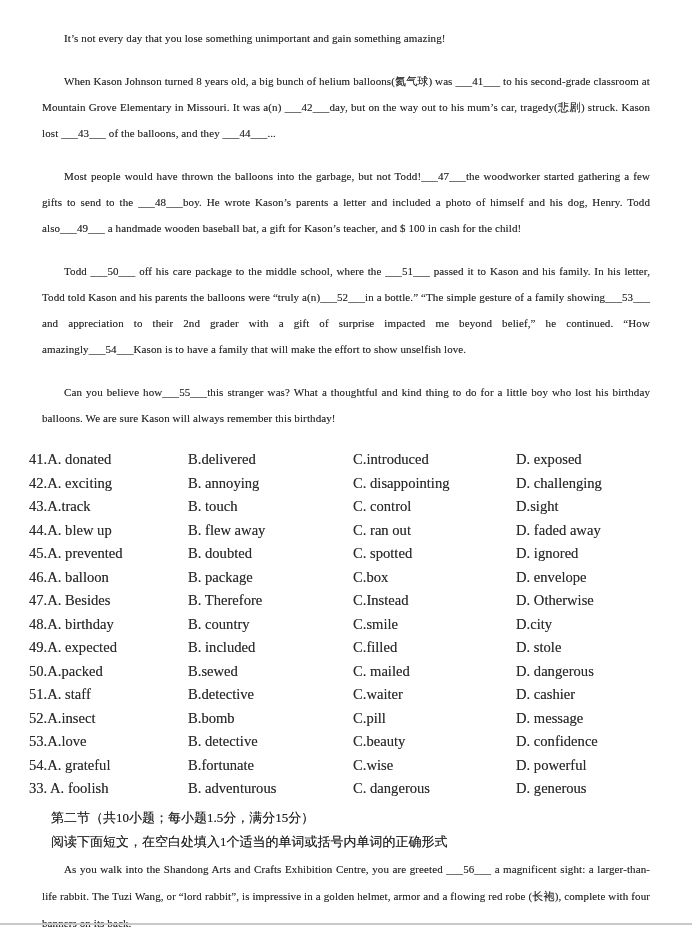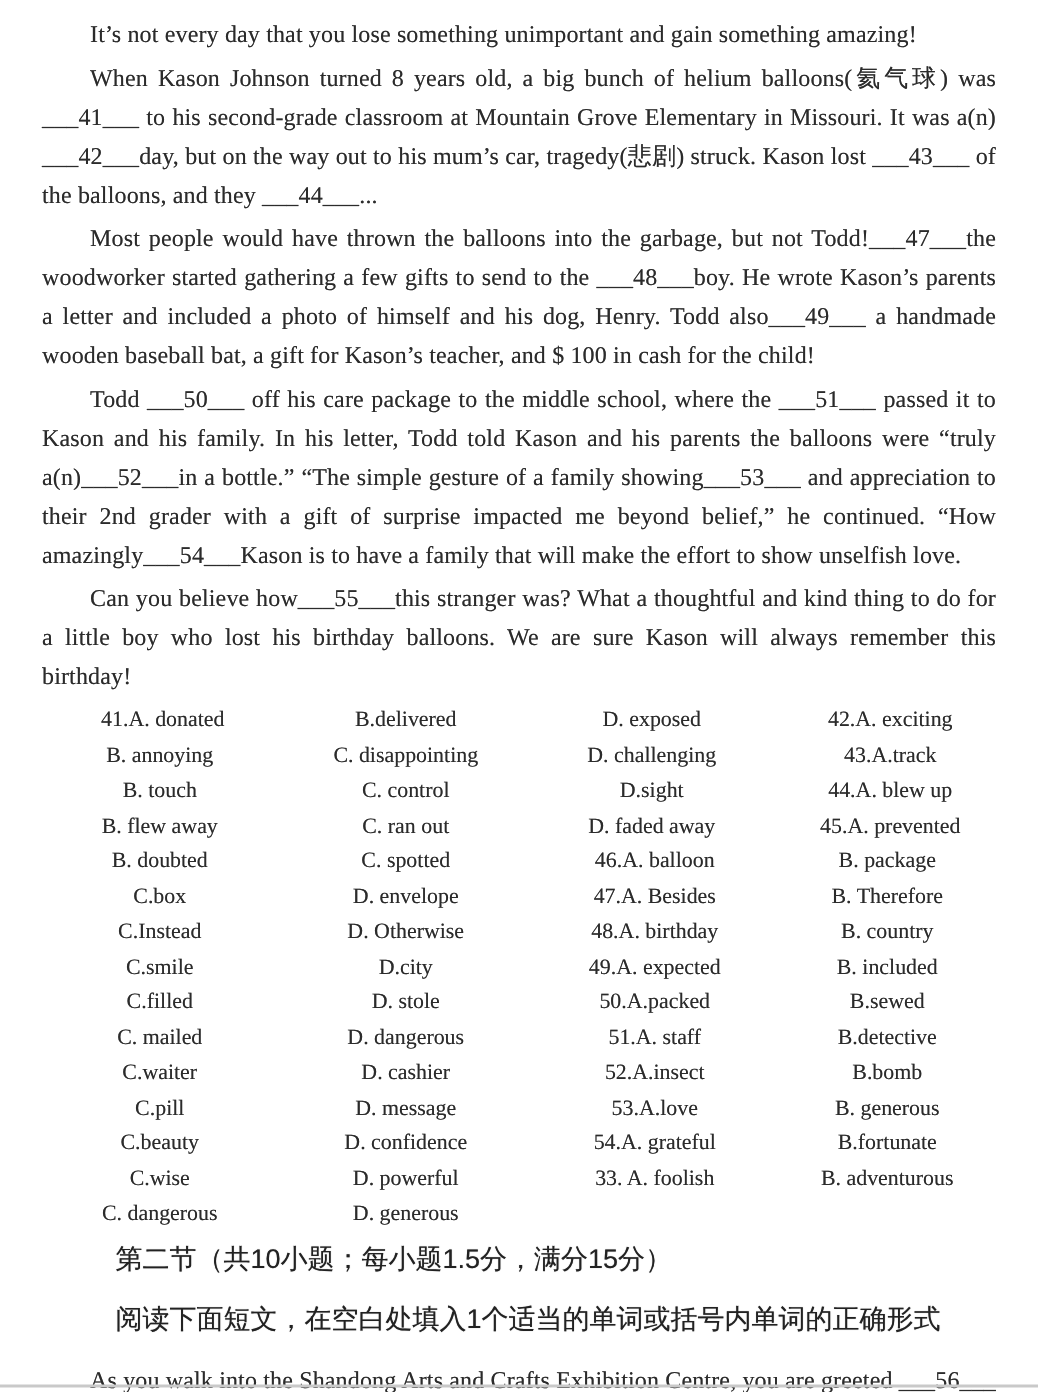--- a/index.html
+++ b/index.html
@@ -14,50 +14,49 @@
     font-family: "Liberation Serif", "DejaVu Serif", serif;
     color: #2b2b2b;
     position: relative;
   }
   .page {
     padding: 8px 25px 0 25px;
     box-sizing: border-box;
     width: 692px;
   }
   .para {
-    margin: 3px;
-    font-size: 16px;
+    margin: 17px;
+    font-size: 11px;
     line-height: 26px;
     text-align: justify;
     text-indent: 2em;
     letter-spacing: 0.1px;
     text-shadow: 0 0 0.4px rgba(40,40,40,0.55);
   }
   .options {
     margin-top: 4px;
     display: grid;
     grid-template-columns: 163px 165px 163px 1fr;
     font-size: 14.6px;
     line-height: 23.5px;
     text-shadow: 0 0 0.4px rgba(40,40,40,0.55);
   }
   .options .cell {
     white-space: nowrap;
     overflow: hidden;
-    text-align: center;
   }
   .options .cell.first {
     padding-left: 4px;
   }
   .section2-heading, .section2-instruction {
-    margin: 16px;
-    font-size: 18px;
+    margin: 0;
+    font-size: 13px;
     line-height: 24px;
     text-indent: 2em;
-    font-family: Liberation Sans, sans-serif;
+    font-family: Liberation Serif, serif;
     color: #222;
     text-shadow: 0 0 0.5px rgba(30,30,30,0.6);
   }
   .section2-heading { margin-top: 5px; }
   .para.last {
     line-height: 27px;
     margin-top: 2px;
   }
   .bottom-rule {
     position: absolute;
@@ -75,40 +74,42 @@
 
   <p class="para">It’s not every day that you lose something unimportant and gain something amazing!</p>
   <p class="para">When Kason Johnson turned 8 years old, a big bunch of helium balloons(氦气球) was ___41___ to his second-grade classroom at Mountain Grove Elementary in Missouri. It was a(n) ___42___day, but on the way out to his mum’s car, tragedy(悲剧) struck. Kason lost ___43___ of the balloons, and they ___44___...</p>
   <p class="para">Most people would have thrown the balloons into the garbage, but not Todd!___47___the woodworker started gathering a few gifts to send to the ___48___boy. He wrote Kason’s parents a letter and included a photo of himself and his dog, Henry. Todd also___49___ a handmade wooden baseball bat, a gift for Kason’s teacher, and $ 100 in cash for the child!</p>
   <p class="para">Todd ___50___ off his care package to the middle school, where the ___51___ passed it to Kason and his family. In his letter, Todd told Kason and his parents the balloons were “truly a(n)___52___in a bottle.” “The simple gesture of a family showing___53___ and appreciation to their 2nd grader with a gift of surprise impacted me beyond belief,” he continued. “How amazingly___54___Kason is to have a family that will make the effort to show unselfish love.</p>
   <p class="para">Can you believe how___55___this stranger was? What a thoughtful and kind thing to do for a little boy who lost his birthday balloons. We are sure Kason will always remember this birthday!</p>
 
   <div class="options">
     <span class="cell first">41.A. donated</span>
     <span class="cell">B.delivered</span>
+    <span class="cell">C.introduced</span>
     <span class="cell">D. exposed</span>
 
     <span class="cell first">42.A. exciting</span>
     <span class="cell">B. annoying</span>
     <span class="cell">C. disappointing</span>
     <span class="cell">D. challenging</span>
 
     <span class="cell first">43.A.track</span>
     <span class="cell">B. touch</span>
     <span class="cell">C. control</span>
     <span class="cell">D.sight</span>
 
     <span class="cell first">44.A. blew up</span>
     <span class="cell">B. flew away</span>
     <span class="cell">C. ran out</span>
     <span class="cell">D. faded away</span>
 
     <span class="cell first">45.A. prevented</span>
     <span class="cell">B. doubted</span>
     <span class="cell">C. spotted</span>
+    <span class="cell">D. ignored</span>
 
     <span class="cell first">46.A. balloon</span>
     <span class="cell">B. package</span>
     <span class="cell">C.box</span>
     <span class="cell">D. envelope</span>
 
     <span class="cell first">47.A. Besides</span>
     <span class="cell">B. Therefore</span>
     <span class="cell">C.Instead</span>
     <span class="cell">D. Otherwise</span>
@@ -132,21 +133,21 @@
     <span class="cell">B.detective</span>
     <span class="cell">C.waiter</span>
     <span class="cell">D. cashier</span>
 
     <span class="cell first">52.A.insect</span>
     <span class="cell">B.bomb</span>
     <span class="cell">C.pill</span>
     <span class="cell">D. message</span>
 
     <span class="cell first">53.A.love</span>
-    <span class="cell">B. generous</span>
+    <span class="cell">B. detective</span>
     <span class="cell">C.beauty</span>
     <span class="cell">D. confidence</span>
 
     <span class="cell first">54.A. grateful</span>
     <span class="cell">B.fortunate</span>
     <span class="cell">C.wise</span>
     <span class="cell">D. powerful</span>
 
     <span class="cell first">33. A. foolish</span>
     <span class="cell">B. adventurous</span>

